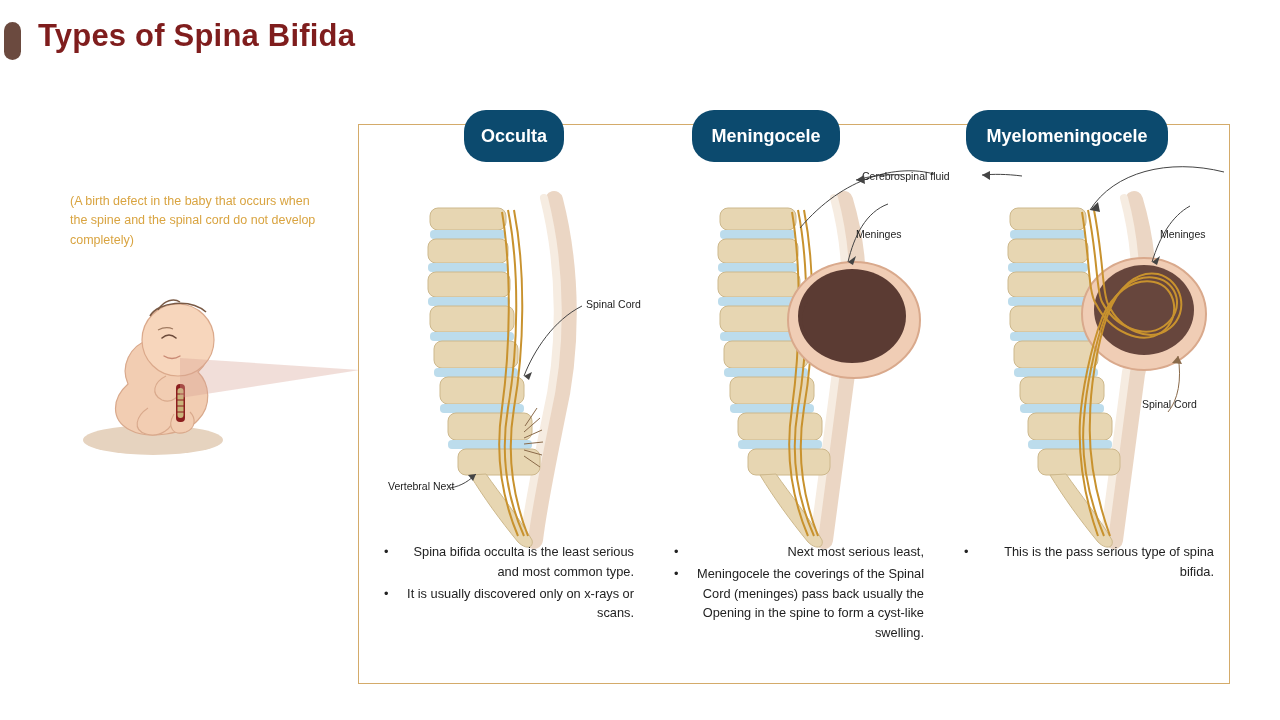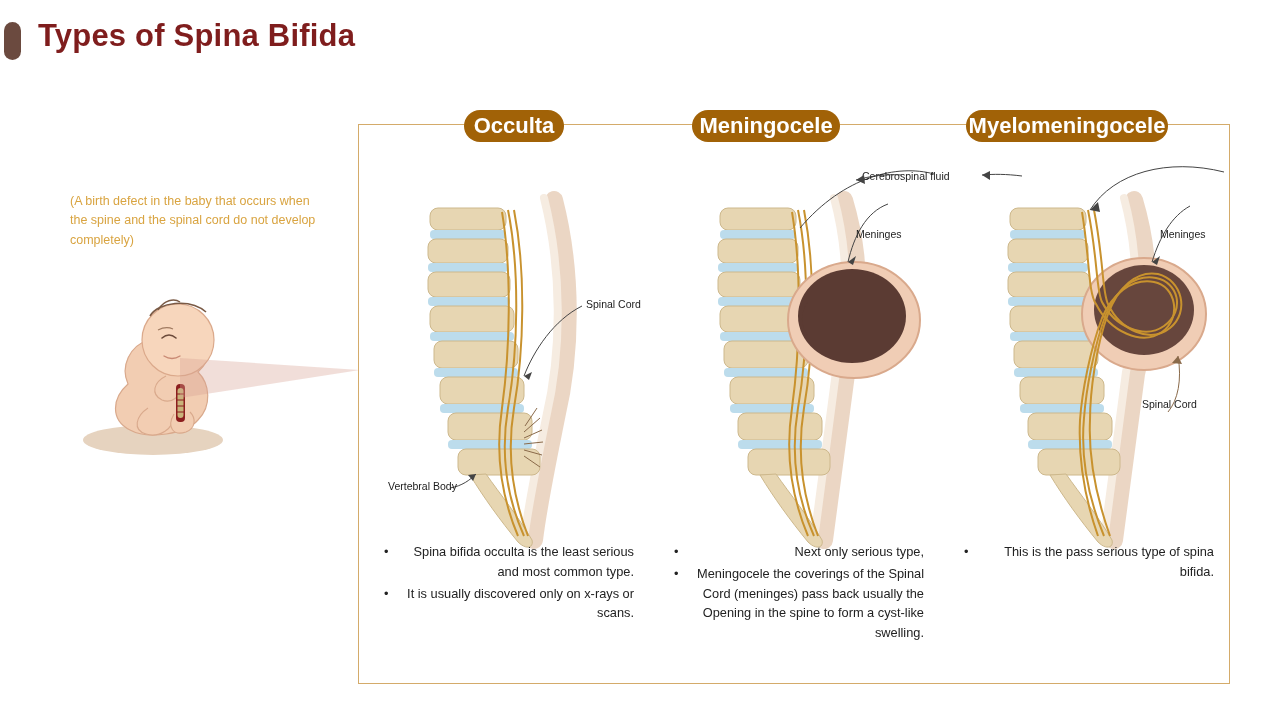--- a/index.html
+++ b/index.html
@@ -80,25 +80,25 @@
   .col-headers {
     position: absolute;
     left: 358px;
     top: 110px;
     width: 872px;
     height: 48px;
   }
   .chip {
     position: absolute;
     top: 0;
-    height: 32px;
+    height: 52px;
     border-radius: 22px;
-    background: #a16207;
+    background: #0c4a6e;
     color: #ffffff;
-    font-size: 22px;
+    font-size: 18px;
     font-weight: bold;
     display: flex;
     align-items: center;
     justify-content: center;
     padding: 0 22px;
     box-sizing: border-box;
     white-space: nowrap;
   }
   .chip-1 { left: 106px; width: 100px; }
   .chip-2 { left: 334px; width: 148px; }
@@ -250,21 +250,21 @@
         <path d="M166 306 l16 11"></path>
           <path d="M167 276 l12 -18"></path>
       </g>
 
       <path d="M224 156 C196 170 176 200 166 226" fill="none" stroke="#444" stroke-width="1"></path>
       <polygon points="166,226 174,222 171,230" fill="#444"></polygon>
       <path d="M92 338 C104 336 112 330 118 324" fill="none" stroke="#444" stroke-width="1"></path>
       <polygon points="118,324 110,325 115,331" fill="#444"></polygon>
     </svg>
     <div class="label" style="left:228px; top:148px;">Spinal Cord</div>
-    <div class="label" style="left:30px; top:330px;">Vertebral Body</div>
+    <div class="label" style="left:30px; top:330px;">Vertebral Next</div>
   </div>
   <div class="bullets">
     <ul>
       <li>Spina bifida occulta is the least serious and most common  type.</li>
       <li>It is usually discovered only on x-rays or scans.</li>
     </ul>
   </div>
 </div>
 
 <div class="column col-b">
@@ -305,21 +305,21 @@
       </g>
 
       <path d="M200 112 C206 86 218 62 240 54" fill="none" stroke="#444" stroke-width="1"></path>
       <polygon points="200,112 208,106 205,115" fill="#444"></polygon>
       <path d="M152 78 C196 26 250 14 286 24" fill="none" stroke="#444" stroke-width="1"></path>
     </svg>
     <div class="label" style="left:208px; top:78px;">Meninges</div>
   </div>
   <div class="bullets">
     <ul>
-      <li>Next only  serious type,</li>
+      <li>Next most  serious least,</li>
       <li>Meningocele the coverings of the Spinal Cord (meninges) pass back usually the Opening in the spine to form  a cyst-like swelling.</li>
     </ul>
   </div>
 </div>
 
 <div class="column col-c">
   <div class="figure">
     <svg width="290" height="400" viewBox="0 0 290 400">
       <path d="M196 50 C214 110 212 170 198 224 C188 300 180 356 176 390" fill="none" stroke="#e9d2be" stroke-width="18" stroke-linecap="round" opacity="0.9"></path>
       <path d="M186 48 C202 108 200 168 188 222 C178 300 170 356 166 390" fill="none" stroke="#f6ece1" stroke-width="8" stroke-linecap="round"></path>

